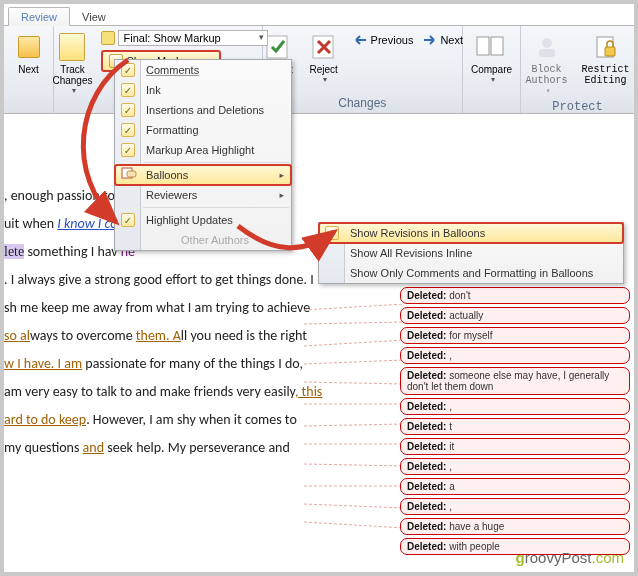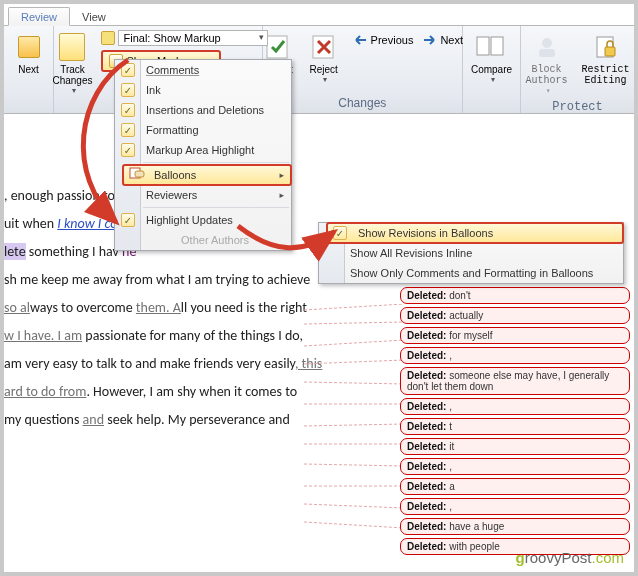--- a/index.html
+++ b/index.html
@@ -88,21 +88,21 @@
     background:linear-gradient(#f1f3f6,#e5e9ef);
     border-right:1px solid #c8ccd2;
   }
   .dmitem {
     position:relative; display:flex; align-items:center;
     padding:3px 6px 3px 30px; font-size:11px; color:#333;
     cursor:pointer; border:1px solid transparent;
   }
   .dmitem.hover {
     background:linear-gradient(#fff8d8,#ffe89a);
-    border:1px solid #e6c354; border-radius:2px;margin-left:8px;
+    border:1px solid #e6c354; border-radius:2px;
   }
   .dmitem.red-frame { outline:2.5px solid #d23a2a; outline-offset:-1px; }
   .dmitem.disabled { color:#a9a9a9;justify-content:center; }
   .check { position:absolute; left:5px; width:14px; height:14px;
     border:1px solid #ddb24c; background:linear-gradient(#fffbea,#ffe9a0);
     border-radius:2px; display:flex; align-items:center; justify-content:center;
     font-size:10px; color:#5c6b2a;
   }
   .sub-arrow{ margin-left:auto; font-size:9px; color:#555; }
   .dmsep{ height:1px; background:#d7dadf; margin:2px 2px 2px 28px;}
@@ -121,22 +121,22 @@
   }
 
   
   .docwrap { position:absolute; left:0; top:110px; right:0; bottom:0; display:flex;}
   .doc {
     flex:1; padding:8px 8px 8px 0; font-family:Calibri,sans-serif;
     font-size:14px; line-height:28px; color:#222;
   }
   .doc p{ white-space:nowrap; overflow:hidden; }
   .under-blue{ color:#2a4fc5; text-decoration:underline; font-style:italic;}
-  .under-red{ color:#737373; text-decoration:underline; }
-  .seltext{ background:#d6c8f0; }
+  .under-red{ color:#a16207; text-decoration:underline; }
+  .seltext{ background:#d6c8f0;font-family:Liberation Serif, serif; }
 
   
   .balloon-col{
     position:absolute; right:4px; top:283px; width:230px;
     z-index:5;
   }
   .balloon{
     border:1.5px solid #c00; border-radius:7px;
     background:#fff0f0;
     font-size:10px; color:#333;
@@ -294,25 +294,26 @@
     </div>
     <div class="rgroup-label">Protect</div>
   </div>
 </div>
 
 <div class="docwrap">
   <div class="doc">
     <p style="margin-top:60px;"><span>, enough passion to</span></p>
     <p><span>uit when </span><span class="under-blue">I know I co</span></p>
     <p><span class="seltext">lete</span><span> something I hav</span><span style="color:#701a75;">                         ne</span></p>
+    <p>. I always give a strong good effort to get things done. I</p>
     <p>sh me keep me away from what I am trying to achieve</p>
     <p><span class="under-red">so  al</span>ways to overcome <span class="under-red">them.  A</span>ll you need is the right</p>
     <p><span class="under-red">w I have.  I am</span> passionate for many of the things I do,</p>
     <p>am very easy to talk to and make friends very easily<span class="under-red">, this</span></p>
-    <p><span class="under-red">ard to do from</span>. However, I am shy when it comes to</p>
+    <p><span class="under-red">ard to do keep</span>. However, I am shy when it comes to</p>
     <p>my questions <span class="under-red">and</span> seek help. My perseverance and</p>
   </div>
 </div>
 
 <div class="connectors">
   <svg width="100%" height="100%">
     <line x1="0" y1="6" x2="100%" y2="0"></line>
       <line x1="0" y1="20" x2="100%" y2="18"></line>
     <line x1="0" y1="42" x2="100%" y2="36"></line>
       <line x1="0" y1="60" x2="100%" y2="56"></line>

